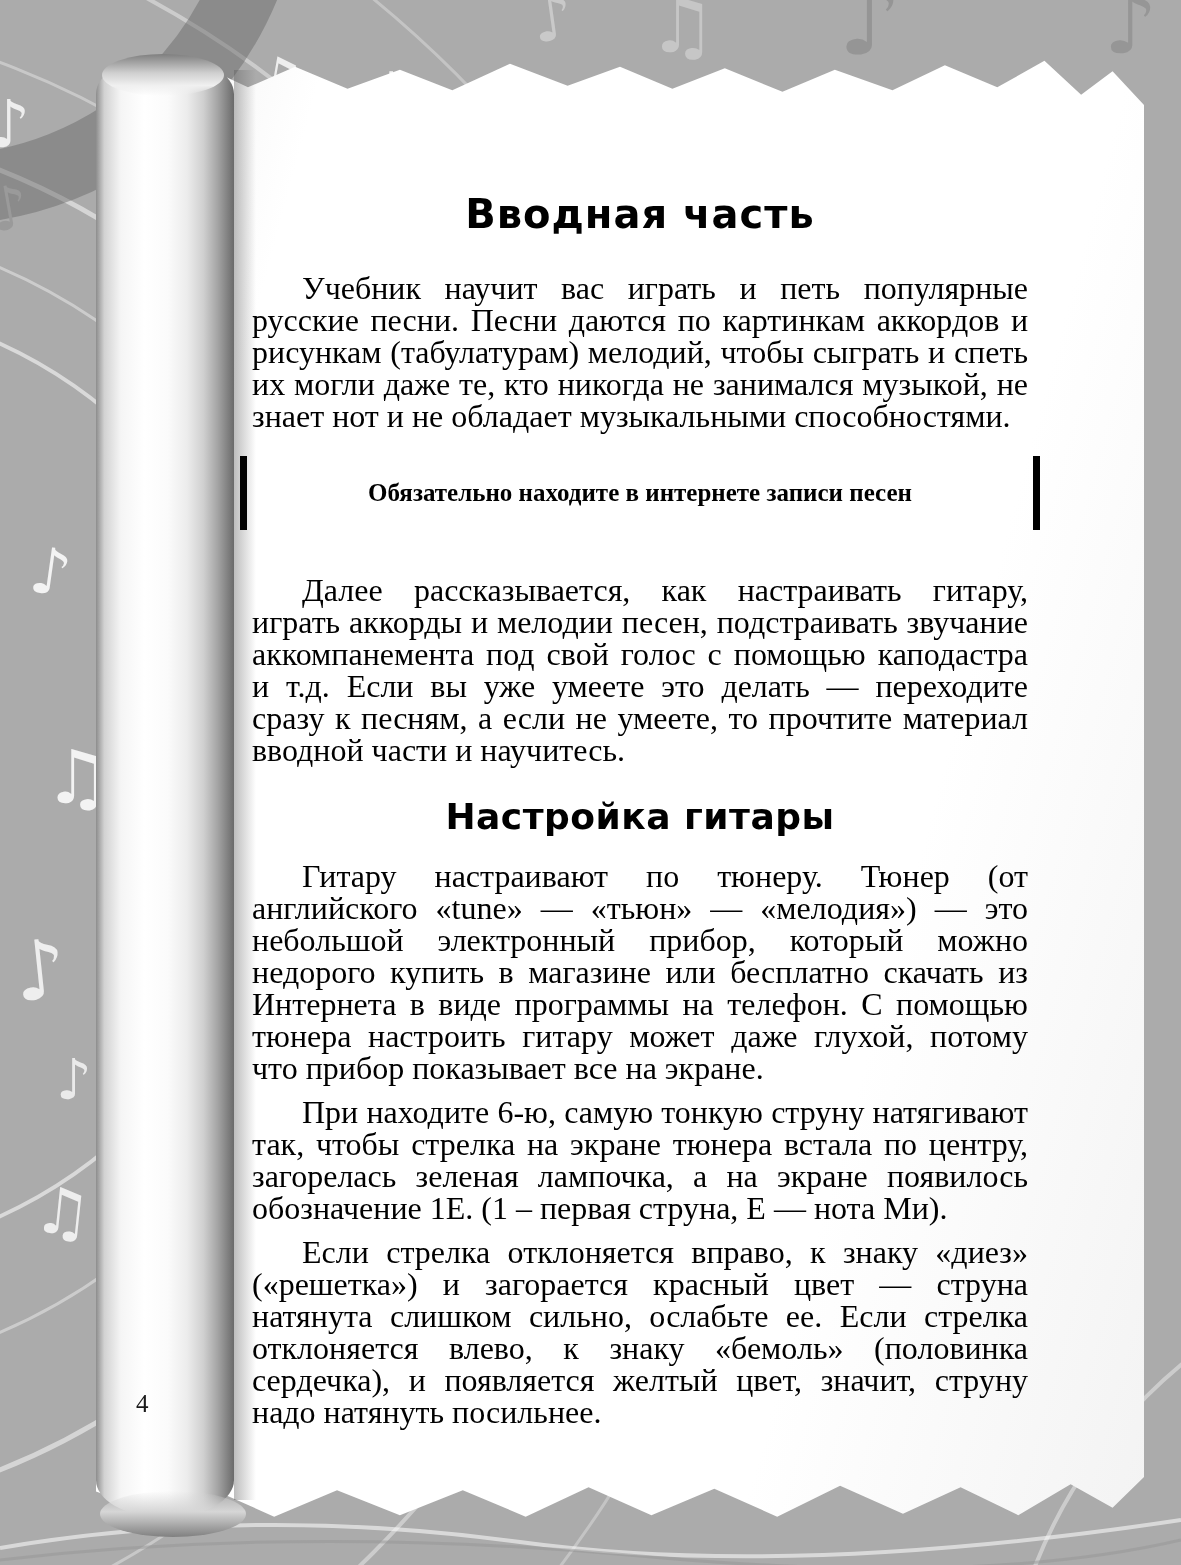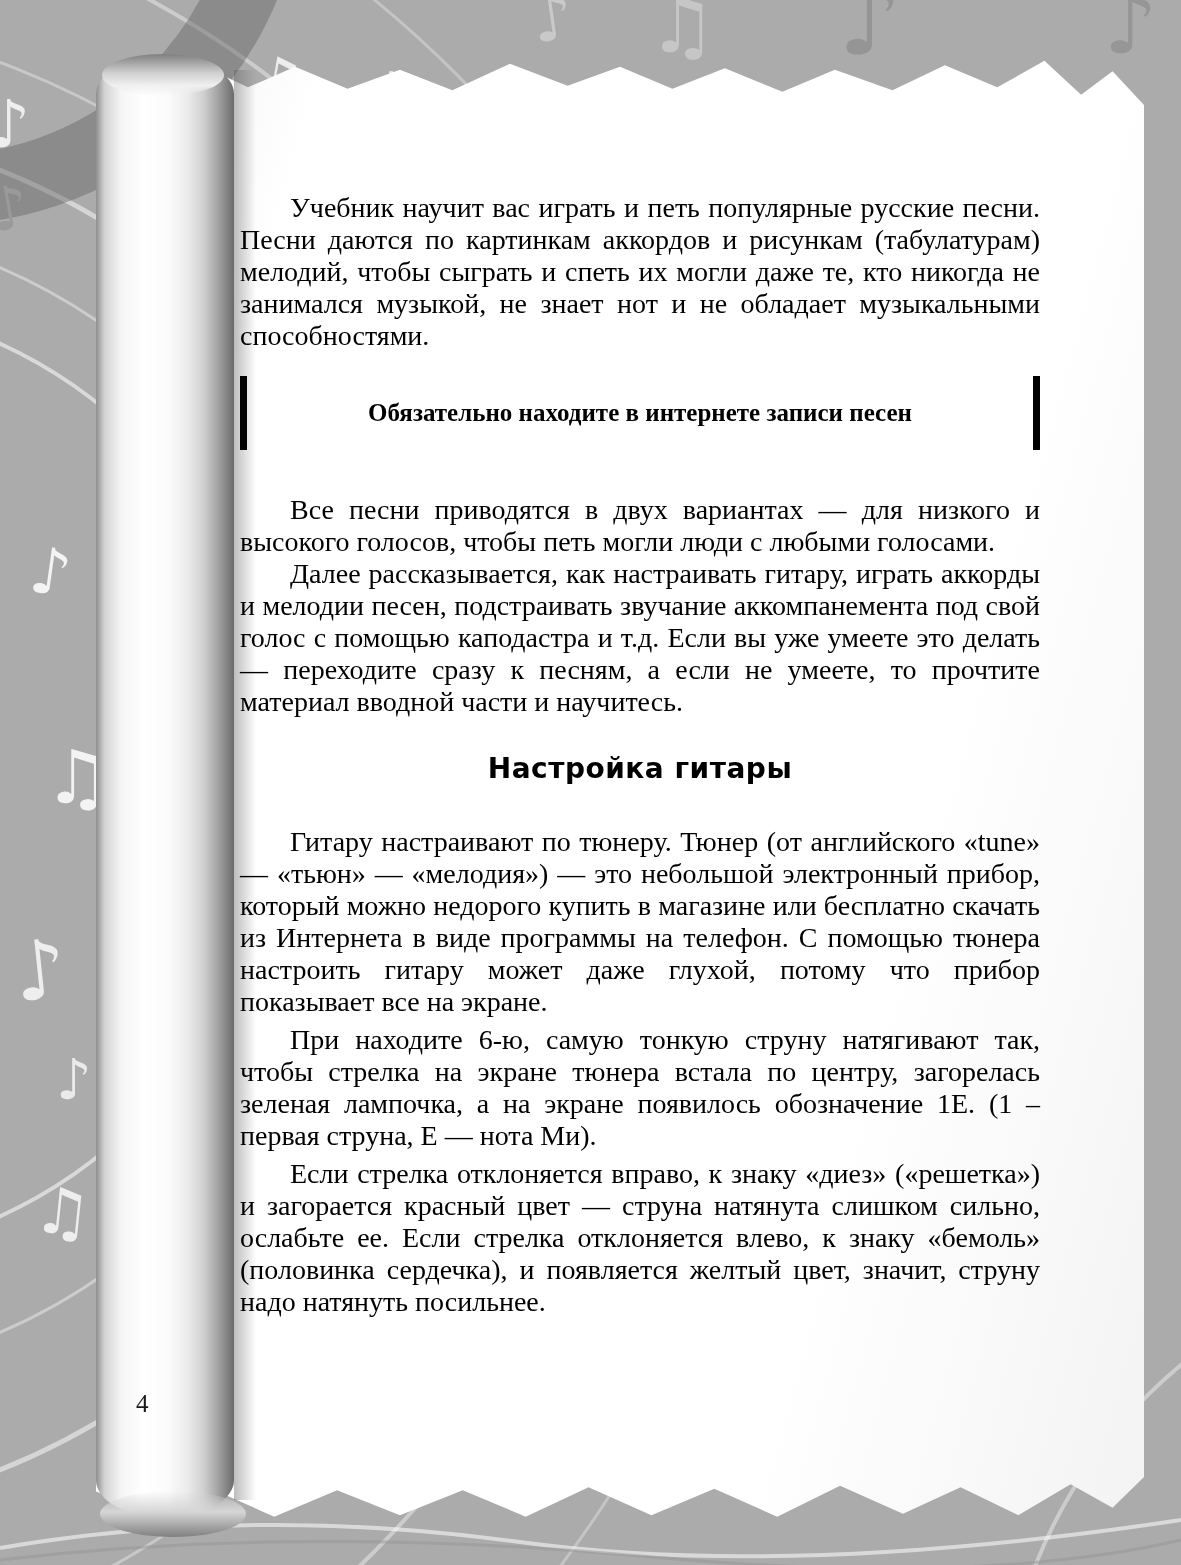--- a/index.html
+++ b/index.html
@@ -62,25 +62,25 @@
   .content{
     position:absolute;left:240px;top:192px;width:800px;z-index:5;color:#000;
   }
   .title{
     font-family:"DejaVu Sans", sans-serif;
     font-weight:800;font-size:40px;line-height:44px;letter-spacing:1px;
     text-align:center;margin:0 0 36px 0;
   }
   .section{
     font-family:"DejaVu Sans", sans-serif;
-    font-weight:800;font-size:28px;line-height:46px;letter-spacing:0.5px;
-    text-align:center;margin:28px 0 34px 0;
+    font-weight:800;font-size:36px;line-height:46px;letter-spacing:0.5px;
+    text-align:center;margin:28px 0 20px 0;
   }
   .body-p{
-    margin:0;font-size:28px;line-height:32px;text-align:justify;text-indent:50px;
+    margin:12px;font-size:32px;line-height:32px;text-align:justify;text-indent:50px;
   }
   .body-p.gap{margin-top:6px;}
   .body-p b{font-weight:400;}
 
   .callout{
     display:flex;align-items:center;margin:24px 0 44px 0;
   }
   .callout .bar{flex:none;width:7px;height:74px;background:#000;}
   .callout-text{
     flex:1;text-align:center;font-weight:700;font-size:25px;line-height:36px;
@@ -127,32 +127,32 @@
   <span class="note" style="left:56px;top:1052px;font-size:56px;color:rgba(255,255,255,0.75);">♪</span>
   <span class="note" style="left:34px;top:1180px;font-size:64px;color:rgba(255,255,255,0.8);transform:rotate(6deg);">♫</span>
   <span class="note" style="left:118px;top:1376px;font-size:48px;color:rgba(255,255,255,0.7);">♪</span>
 
   <div class="sheet"></div>
   <div class="roll"></div>
   <div class="roll-tail"></div>
 
   <div class="content">
 
+    <h1 class="title">Вводная часть</h1>
 
     <p class="body-p">Учебник научит вас играть и петь популярные русские песни. Песни даются по картинкам аккордов и рисункам (табулатурам) мелодий, чтобы сыграть и спеть их могли даже те, кто никогда не занимался музыкой, не знает нот и не обладает музыкальными способностями.</p>
 
     <div class="callout">
       <div class="bar"></div>
       <div class="callout-text">
         <div>Обязательно находите в интернете записи песен</div>
       </div>
       <div class="bar"></div>
     </div>
 
-    <p class="body-p">Все песни приводятся в двух вариантах — для низкого и высокого голосов, чтобы петь могли люди с любыми голосами.</p>
 
     <p class="body-p">Далее рассказывается, как настраивать гитару, играть аккорды и мелодии песен, подстраивать звучание аккомпанемента под свой голос с помощью каподастра и т.д. Если вы уже умеете это делать — переходите сразу к песням, а если не умеете, то прочтите материал вводной части и научитесь.</p>
 
     <h2 class="section">Настройка гитары</h2>
 
     <p class="body-p"><span>Гитару настраивают по </span><b>тюнеру</b><span>. Тюнер (от английского «tune» — «тьюн» — «мелодия») — это небольшой электронный прибор, который можно недорого купить в магазине или бесплатно скачать из Интернета в виде программы на телефон. С помощью тюнера настроить гитару может даже глухой, потому что прибор показывает все на экране.</span></p>
 
     <p class="body-p gap"><span>При находите </span><b>6-ю, самую тонкую струну</b><span> натягивают так, чтобы стрелка на экране тюнера встала по центру, загорелась зеленая лампочка, а на экране появилось обозначение </span><b>1E</b><span>. (1 – первая струна, E — нота Ми).</span></p>
 
     <p class="body-p gap">Если стрелка отклоняется вправо, к знаку «диез» («решетка») и загорается красный цвет — струна натянута слишком сильно, ослабьте ее. Если стрелка отклоняется влево, к знаку «бемоль» (половинка сердечка), и появляется желтый цвет, значит, струну надо натянуть посильнее.</p>

